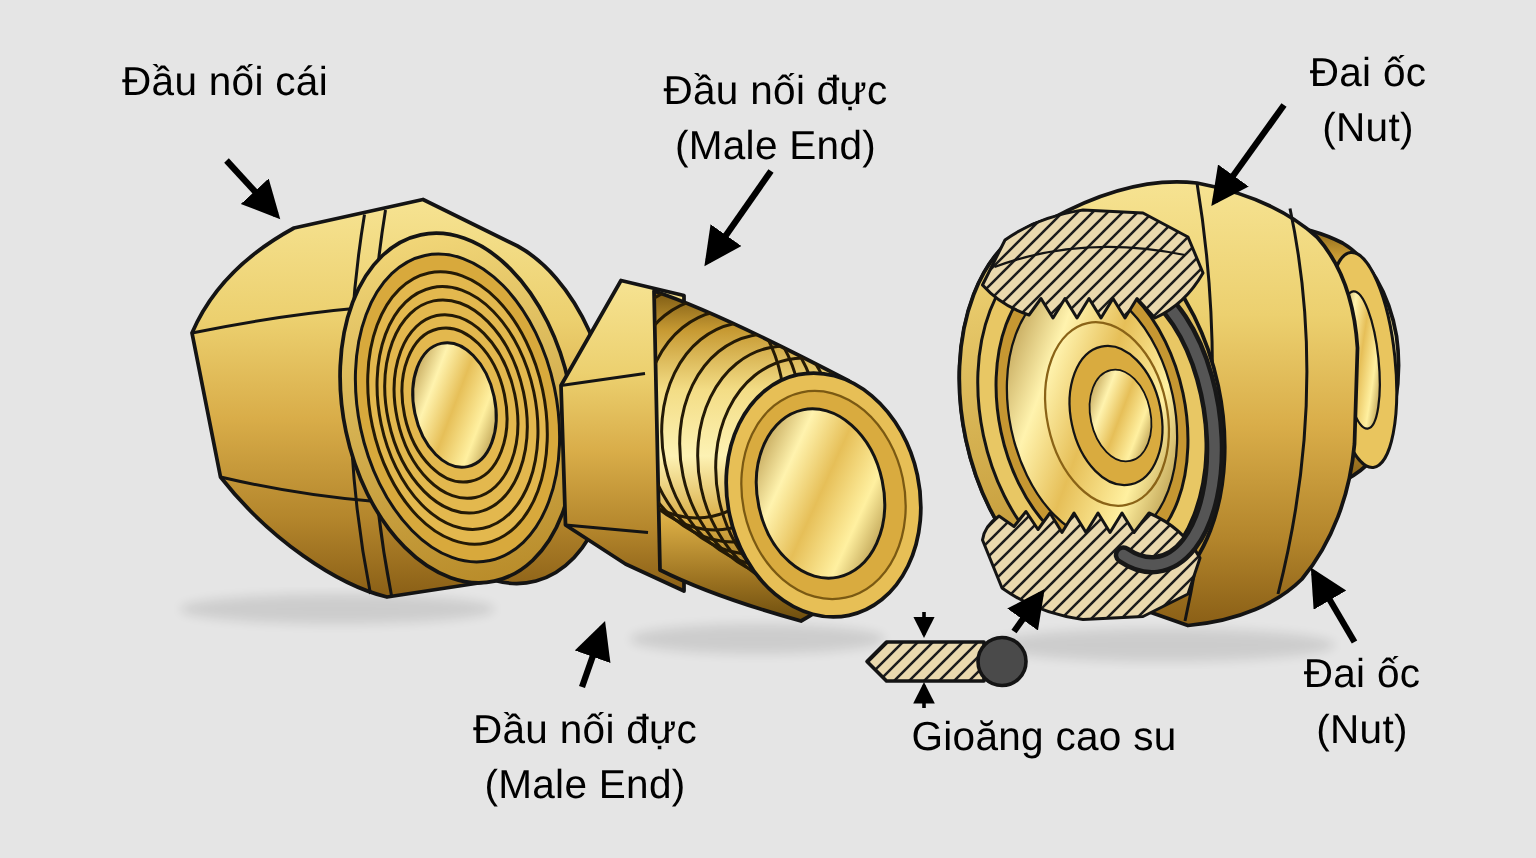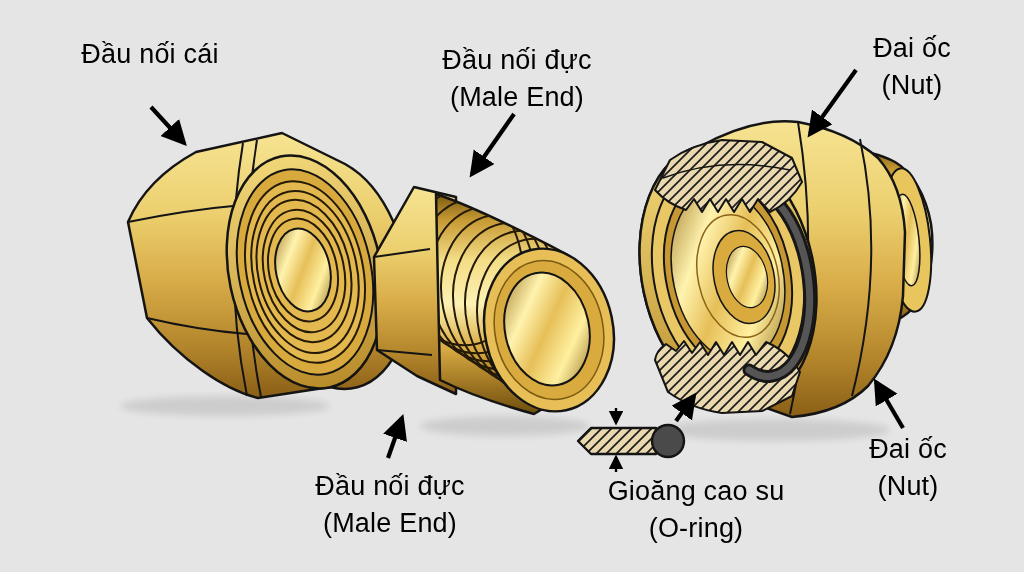--- a/index.html
+++ b/index.html
@@ -176,20 +176,19 @@
   <div class="callout" style="left:912px;top:30px;">
     <span>Đai ốc</span>
     <span>(Nut)</span>
   </div>
   <div class="callout" style="left:390px;top:468px;">
     <span>Đầu nối đực</span>
     <span>(Male End)</span>
   </div>
   <div class="callout" style="left:656px;top:473px;margin-left:40px;">
     <span>Gioăng cao su</span>
-    <span>(O-ring)</span>
   </div>
   <div class="callout" style="left:908px;top:431px;">
     <span>Đai ốc</span>
     <span>(Nut)</span>
   </div>
 
 </div>
 
 </body></html>

